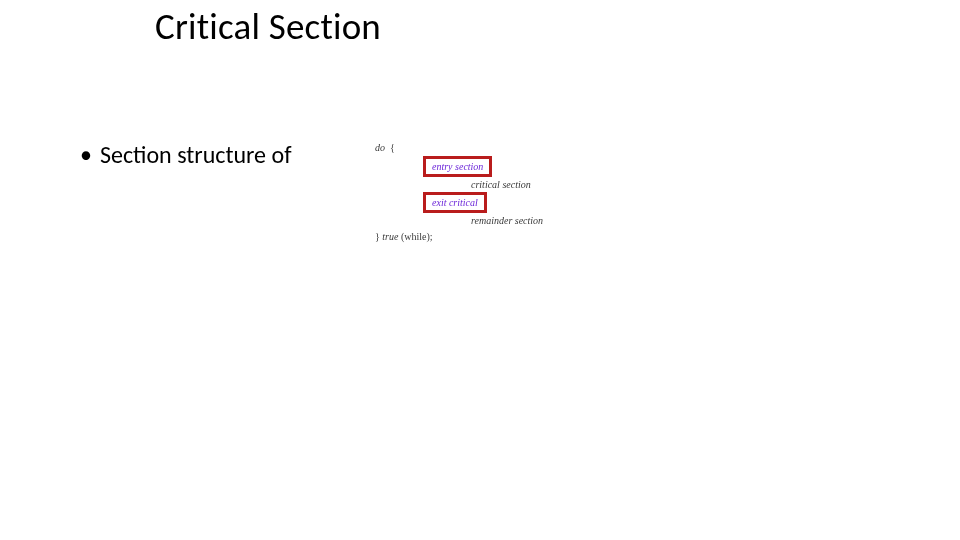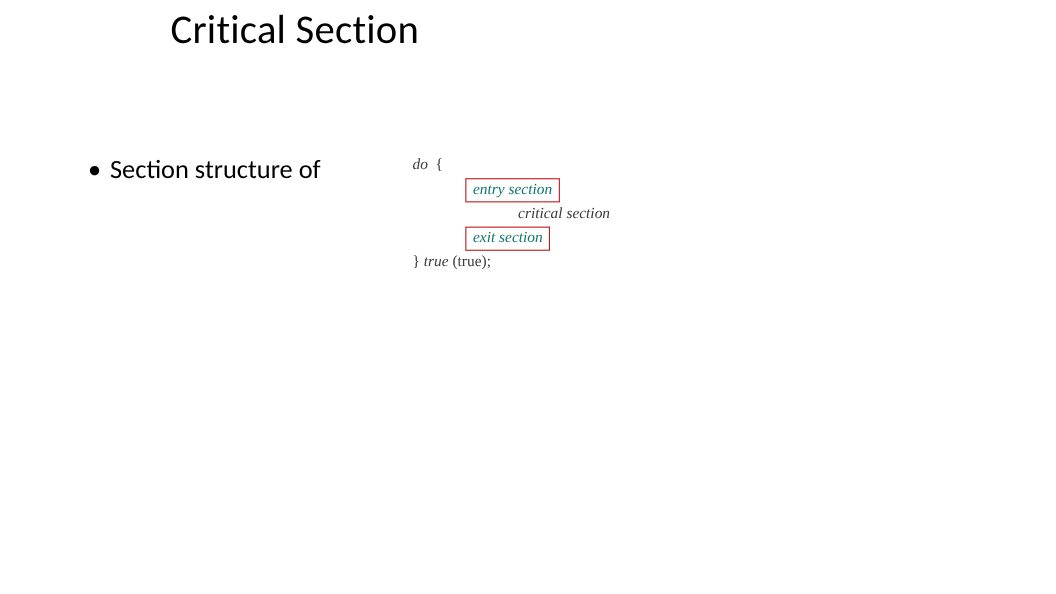--- a/index.html
+++ b/index.html
@@ -37,34 +37,34 @@
     margin-right: 8px;
     font-size: 24px;
     line-height: 1;
   }
   .code-block {
     position: absolute;
     left: 375px;
     top: 140px;
     width: 300px;
     font-family: "Palatino Linotype", "Book Antiqua", Georgia, serif;
-    font-size: 14px;
+    font-size: 10px;
     line-height: 1.55;
     color: #3a3a3a;
   }
   .code-line {
     white-space: pre;
   }
   .boxed {
     display: inline-block;
-    border: 1px solid #b91c1c;
+    border: 3px solid #b91c1c;
     padding: 1px 6px;
     font-style: italic;
     line-height: 1.3;
-    color: #0f766e;
+    color: #6d28d9;
   }
   .ci {
     font-style: italic;
   }
   .indent1 { padding-left: 48px; }
   .indent2 { padding-left: 96px; }
 </style>
 </head>
 <body>
 
@@ -77,19 +77,20 @@
     <span>Section structure of</span>
   </div>
 
   <div class="code-block">
     <div class="code-line"><span class="ci"><span>do</span></span>  <span>{</span></div>
 
     <div class="code-line indent1"><span class="boxed">entry section</span></div>
 
     <div class="code-line indent2"><span class="ci">critical section</span></div>
 
-    <div class="code-line indent1"><span class="boxed">exit section</span></div>
+    <div class="code-line indent1"><span class="boxed">exit critical</span></div>
 
+    <div class="code-line indent2"><span class="ci">remainder section</span></div>
 
-    <div class="code-line"><span>}</span> <span class="ci"><span>true</span></span> <span>(true);</span></div>
+    <div class="code-line"><span>}</span> <span class="ci"><span>true</span></span> <span>(while);</span></div>
   </div>
 
 </div>
 
 </body></html>

